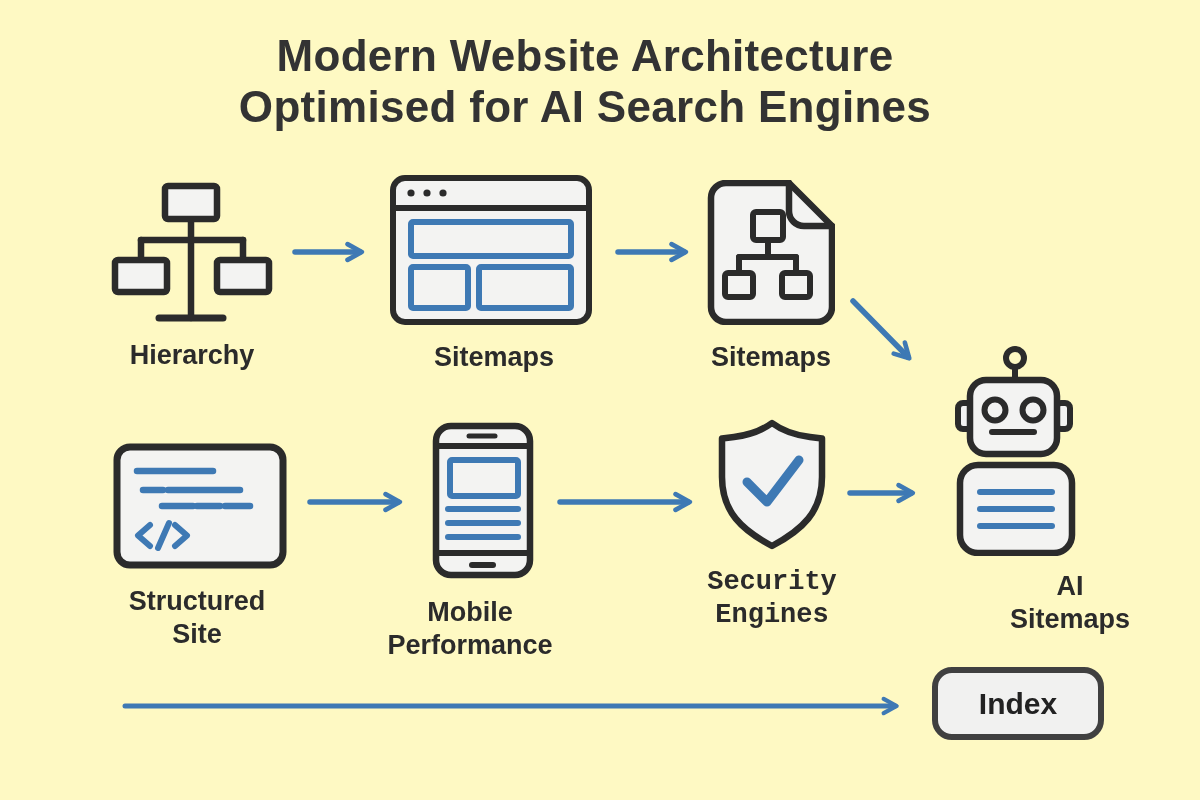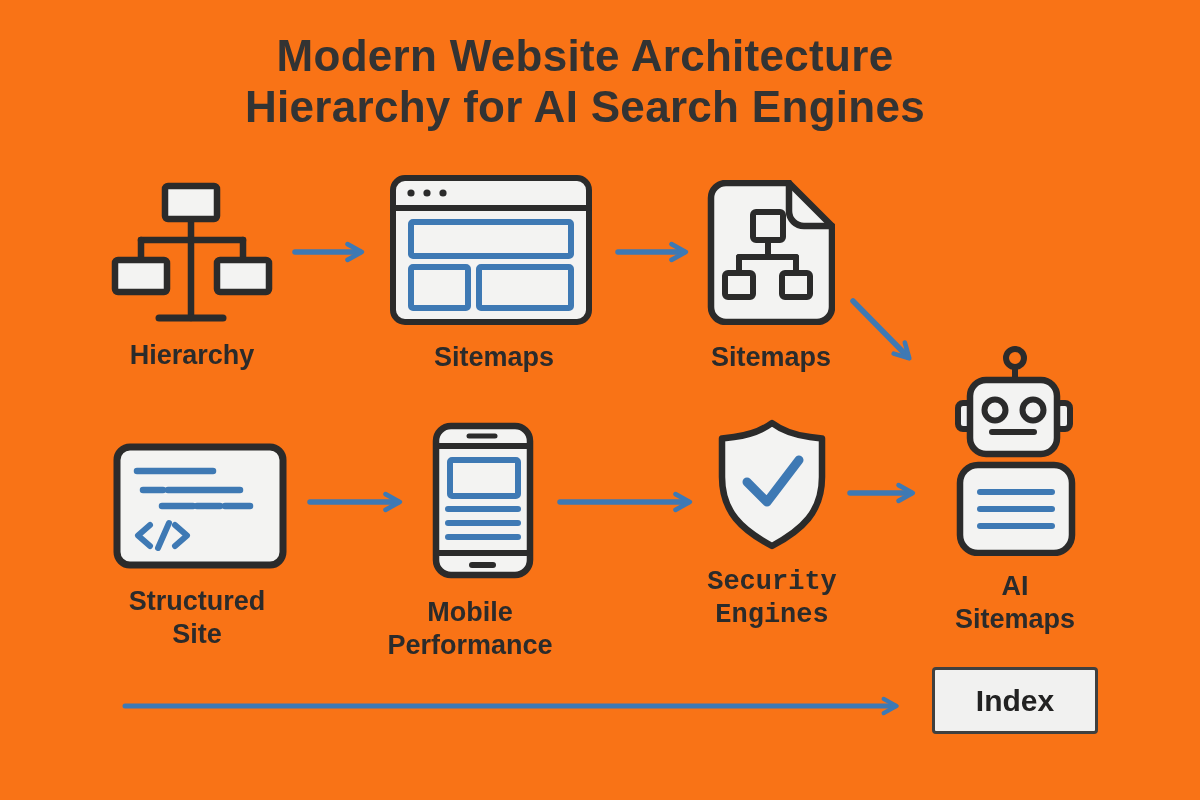--- a/index.html
+++ b/index.html
@@ -1,49 +1,49 @@
 <!DOCTYPE html>
 <html><head>
 <meta charset="utf-8">
 <style>
   html,body{margin:0;padding:0;}
   .canvas{
     position:relative; width:1200px; height:800px;
-    background:#f97316; overflow:hidden;
+    background:#fef9c3; overflow:hidden;
     font-family:"Liberation Sans", sans-serif;
   }
   .title{
     position:absolute; top:30px; left:0; width:1170px;
     text-align:center; font-size:44px; line-height:51px;
     font-weight:700; color:#333333; letter-spacing:.3px;
   }
   .node-label{
     position:absolute; text-align:center;
     font-size:27px; line-height:33px; font-weight:600; color:#2b2b2b;
   }
   .icon{ position:absolute; }
   .dark-stroke{ stroke:#2b2b2b; fill:none; stroke-linecap:round; stroke-linejoin:round; }
   .dark-fill-box{ stroke:#2b2b2b; fill:#f3f3f2; stroke-linejoin:round; }
   .blue-stroke{ stroke:#3e79b4; fill:none; stroke-linecap:round; stroke-linejoin:round; }
   .arrow-layer{ position:absolute; left:0; top:0; pointer-events:none; }
   .index-box{
     position:absolute; left:932px; top:667px; width:160px; height:61px;
-    border:3px solid #404040; border-radius:4px; background:#f1f1f0;
+    border:6px solid #404040; border-radius:20px; background:#f1f1f0;
     display:flex; align-items:center; justify-content:center;
     font-size:30px; font-weight:600; color:#222222;
   }
 </style>
 </head>
 <body>
 
 <div class="canvas">
 
   <div class="title">
     <div>Modern Website Architecture</div>
-    <div>Hierarchy for AI Search Engines</div>
+    <div>Optimised for AI Search Engines</div>
   </div>
 
   <svg class="arrow-layer" width="1200" height="800" viewBox="0 0 1200 800">
     <defs>
       <marker id="ah" viewBox="0 0 10 10" refX="7.2" refY="5" markerWidth="4.2" markerHeight="4.2" orient="auto-start-reverse">
         <path d="M1.8 1.6 L8 5 L1.8 8.4" fill="none" stroke="#3e79b4" stroke-width="2" stroke-linecap="round" stroke-linejoin="round"></path>
       </marker>
     </defs>
     <path d="M295 252 L360 252" class="blue-stroke" stroke-width="5.5" marker-end="url(#ah)"></path>
     <path d="M618 252 L684 252" class="blue-stroke" stroke-width="5.5" marker-end="url(#ah)"></path>
@@ -106,21 +106,21 @@
     <rect x="103" y="59" width="14" height="26" rx="5" class="dark-fill-box" stroke-width="6"></rect>
     <rect x="17" y="36" width="87" height="74" rx="16" class="dark-fill-box" stroke-width="6.5"></rect>
     <circle cx="42" cy="66" r="10.5" class="dark-stroke" stroke-width="6"></circle>
     <circle cx="80" cy="66" r="10.5" class="dark-stroke" stroke-width="6"></circle>
     <path d="M39 88 H81" class="dark-stroke" stroke-width="6"></path>
     <rect x="7" y="121" width="112" height="88" rx="18" class="dark-fill-box" stroke-width="6.5"></rect>
     <path d="M27 148 H99" class="blue-stroke" stroke-width="6"></path>
     <path d="M27 165 H99" class="blue-stroke" stroke-width="6"></path>
     <path d="M27 182 H99" class="blue-stroke" stroke-width="6"></path>
   </svg>
-  <div class="node-label" style="left:915px; top:570px; width:200px;">
+  <div class="node-label" style="left:970px; top:570px; width:200px;">
     <div>AI</div>
     <div>Sitemaps</div>
   </div>
 
   <svg class="icon" style="left:113px; top:443px;" width="174" height="126" viewBox="0 0 174 126">
     <rect x="4" y="4" width="166" height="118" rx="13" class="dark-fill-box" stroke-width="7"></rect>
     <path d="M24 28 H100" class="blue-stroke" stroke-width="6.5"></path>
     <path d="M30 47 H50" class="blue-stroke" stroke-width="6.5"></path>
     <path d="M55 47 H127" class="blue-stroke" stroke-width="6.5"></path>
     <path d="M49 63 H80" class="blue-stroke" stroke-width="6.5"></path>

